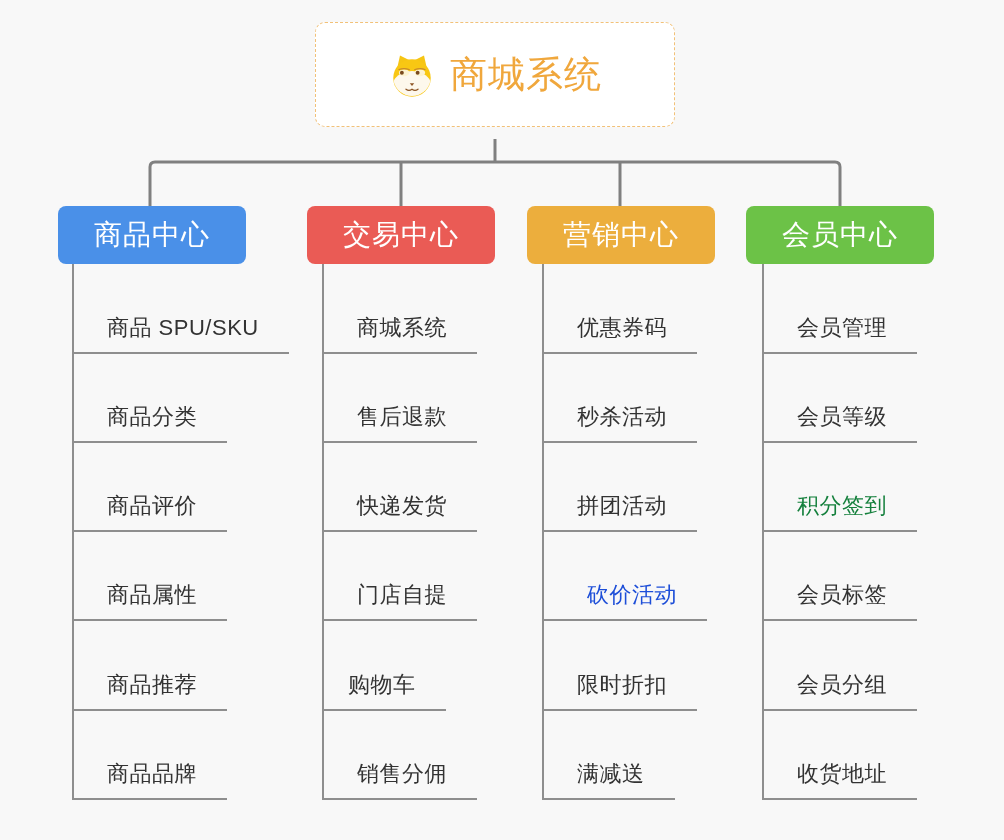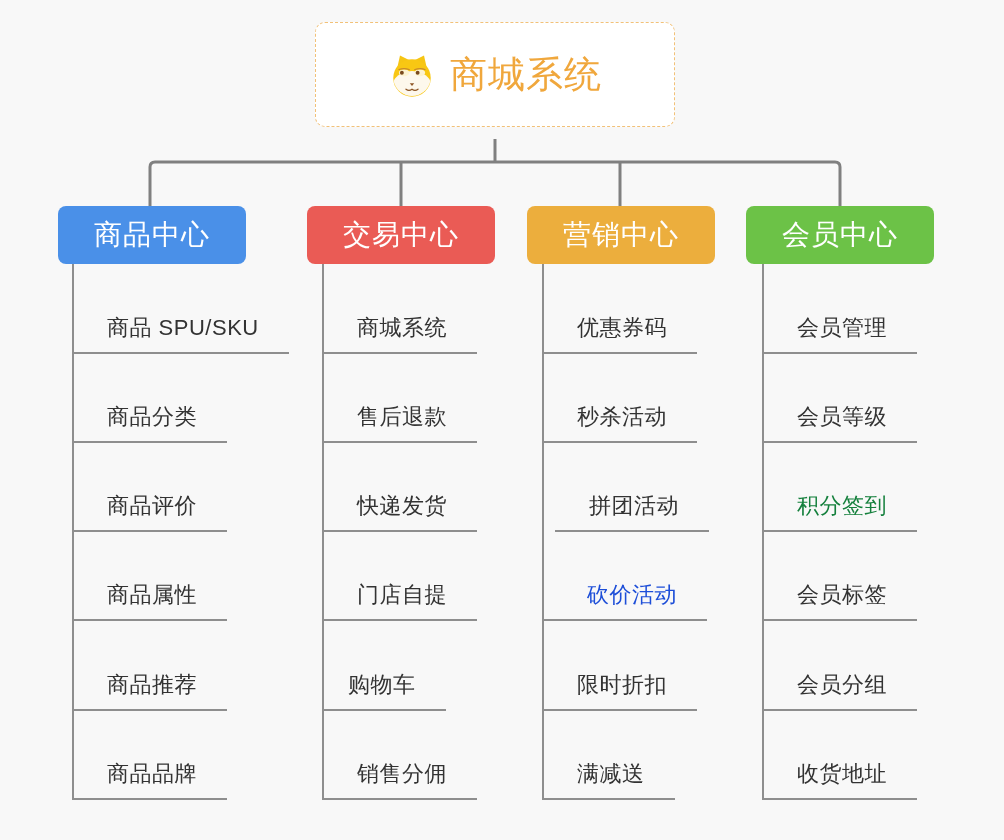--- a/index.html
+++ b/index.html
@@ -91,21 +91,21 @@
       <div class="child-topic" style="left: 323px; top: 313px; color: rgb(51, 51, 51); border-bottom-color: rgb(142, 142, 142);">商城系统</div>
       <div class="child-topic" style="left: 323px; top: 402px; color: rgb(51, 51, 51); border-bottom-color: rgb(142, 142, 142);">售后退款</div>
       <div class="child-topic" style="left: 323px; top: 491px; color: rgb(51, 51, 51); border-bottom-color: rgb(142, 142, 142);">快递发货</div>
       <div class="child-topic" style="left: 323px; top: 580px; color: rgb(51, 51, 51); border-bottom-color: rgb(142, 142, 142);">门店自提</div>
       <div class="child-topic" style="left: 323px; top: 670px; color: rgb(51, 51, 51); border-bottom-color: rgb(142, 142, 142); padding-left: 25px;">购物车</div>
       <div class="child-topic" style="left: 323px; top: 759px; color: rgb(51, 51, 51); border-bottom-color: rgb(142, 142, 142);">销售分佣</div>
       <div class="branch-header" style="left: 527px; background: rgb(236, 174, 61);">营销中心</div>
       <div class="branch-line" style="left: 542px; background: rgb(142, 142, 142);"></div>
       <div class="child-topic" style="left: 543px; top: 313px; color: rgb(51, 51, 51); border-bottom-color: rgb(142, 142, 142);">优惠券码</div>
       <div class="child-topic" style="left: 543px; top: 402px; color: rgb(51, 51, 51); border-bottom-color: rgb(142, 142, 142);">秒杀活动</div>
-      <div class="child-topic" style="left: 543px; top: 491px; color: rgb(51, 51, 51); border-bottom-color: rgb(142, 142, 142); margin-left: 12px;">拼团活动</div>
+      <div class="child-topic" style="left: 543px; top: 491px; color: rgb(51, 51, 51); border-bottom-color: rgb(142, 142, 142);">拼团活动</div>
       <div class="child-topic" style="left: 543px; top: 580px; color: #1d4ed8; border-bottom-color: rgb(142, 142, 142); padding-left: 44px;">砍价活动</div>
       <div class="child-topic" style="left: 543px; top: 670px; color: rgb(51, 51, 51); border-bottom-color: rgb(142, 142, 142);">限时折扣</div>
       <div class="child-topic" style="left: 543px; top: 759px; color: rgb(51, 51, 51); border-bottom-color: rgb(142, 142, 142);">满减送</div>
       <div class="branch-header" style="left: 746px; background: rgb(108, 194, 71); text-align: right;">会员中心</div>
       <div class="branch-line" style="left: 762px; background: rgb(142, 142, 142);"></div>
       <div class="child-topic" style="left: 763px; top: 313px; color: rgb(51, 51, 51); border-bottom-color: rgb(142, 142, 142);">会员管理</div>
       <div class="child-topic" style="left: 763px; top: 402px; color: rgb(51, 51, 51); border-bottom-color: rgb(142, 142, 142);">会员等级</div>
       <div class="child-topic" style="left: 763px; top: 491px; color: #15803d; border-bottom-color: rgb(142, 142, 142);">积分签到</div>
       <div class="child-topic" style="left: 763px; top: 580px; color: rgb(51, 51, 51); border-bottom-color: rgb(142, 142, 142);">会员标签</div>
       <div class="child-topic" style="left: 763px; top: 670px; color: rgb(51, 51, 51); border-bottom-color: rgb(142, 142, 142);">会员分组</div>

